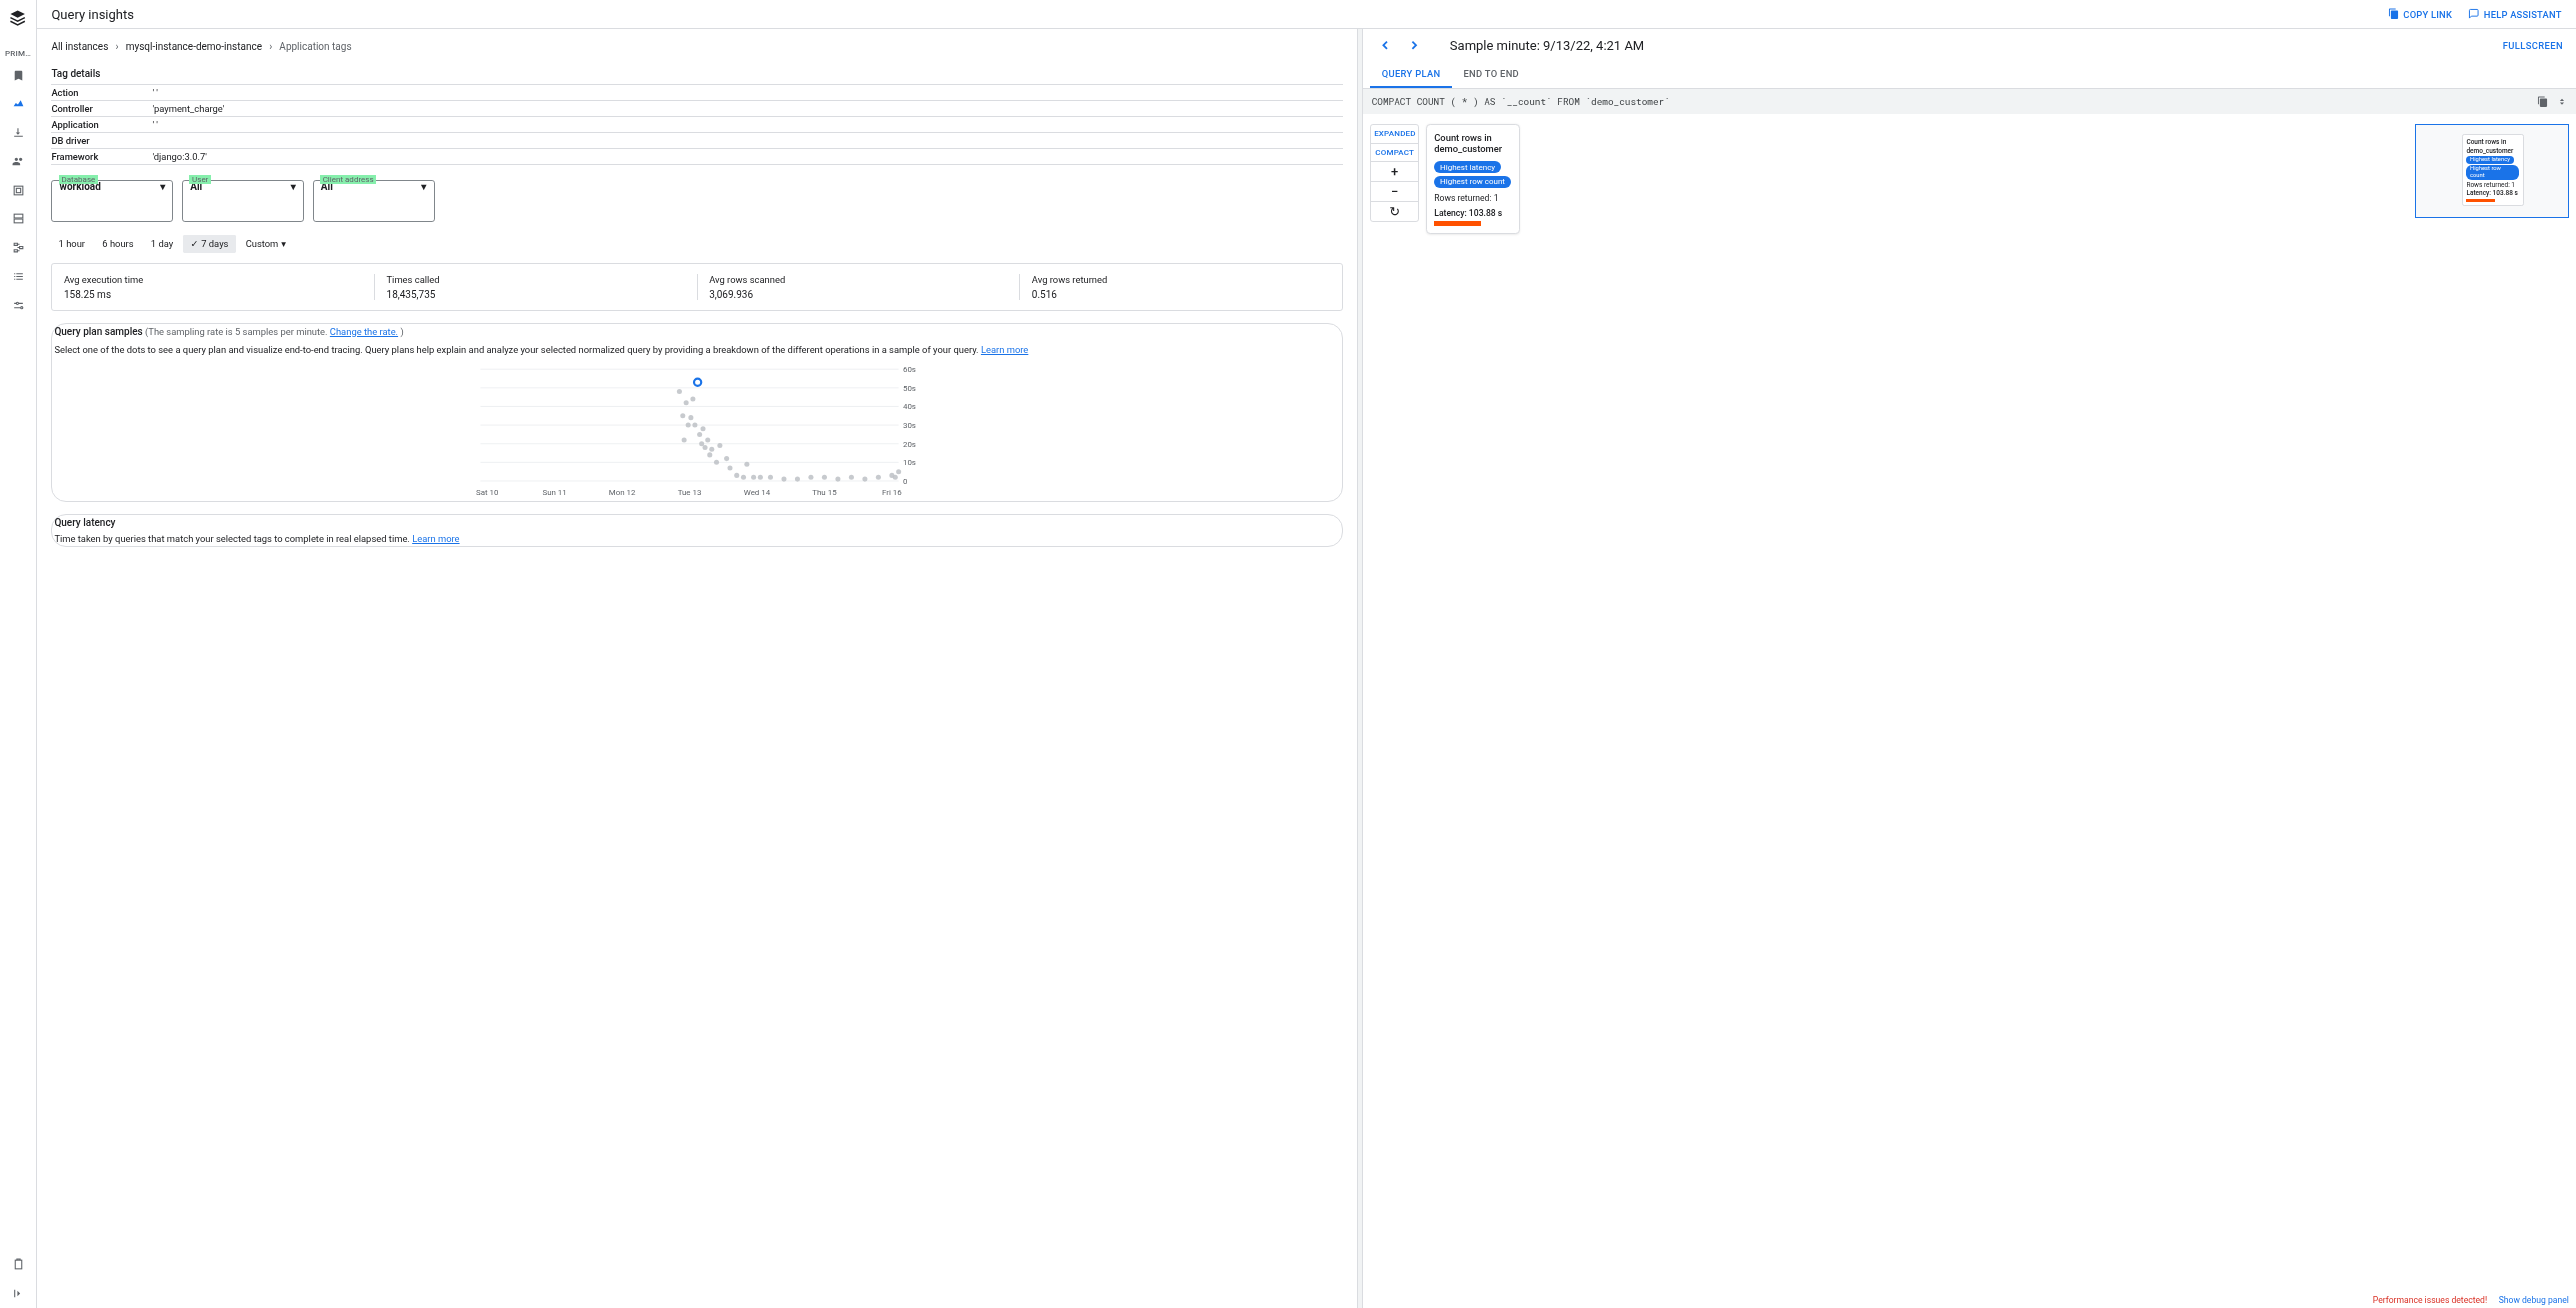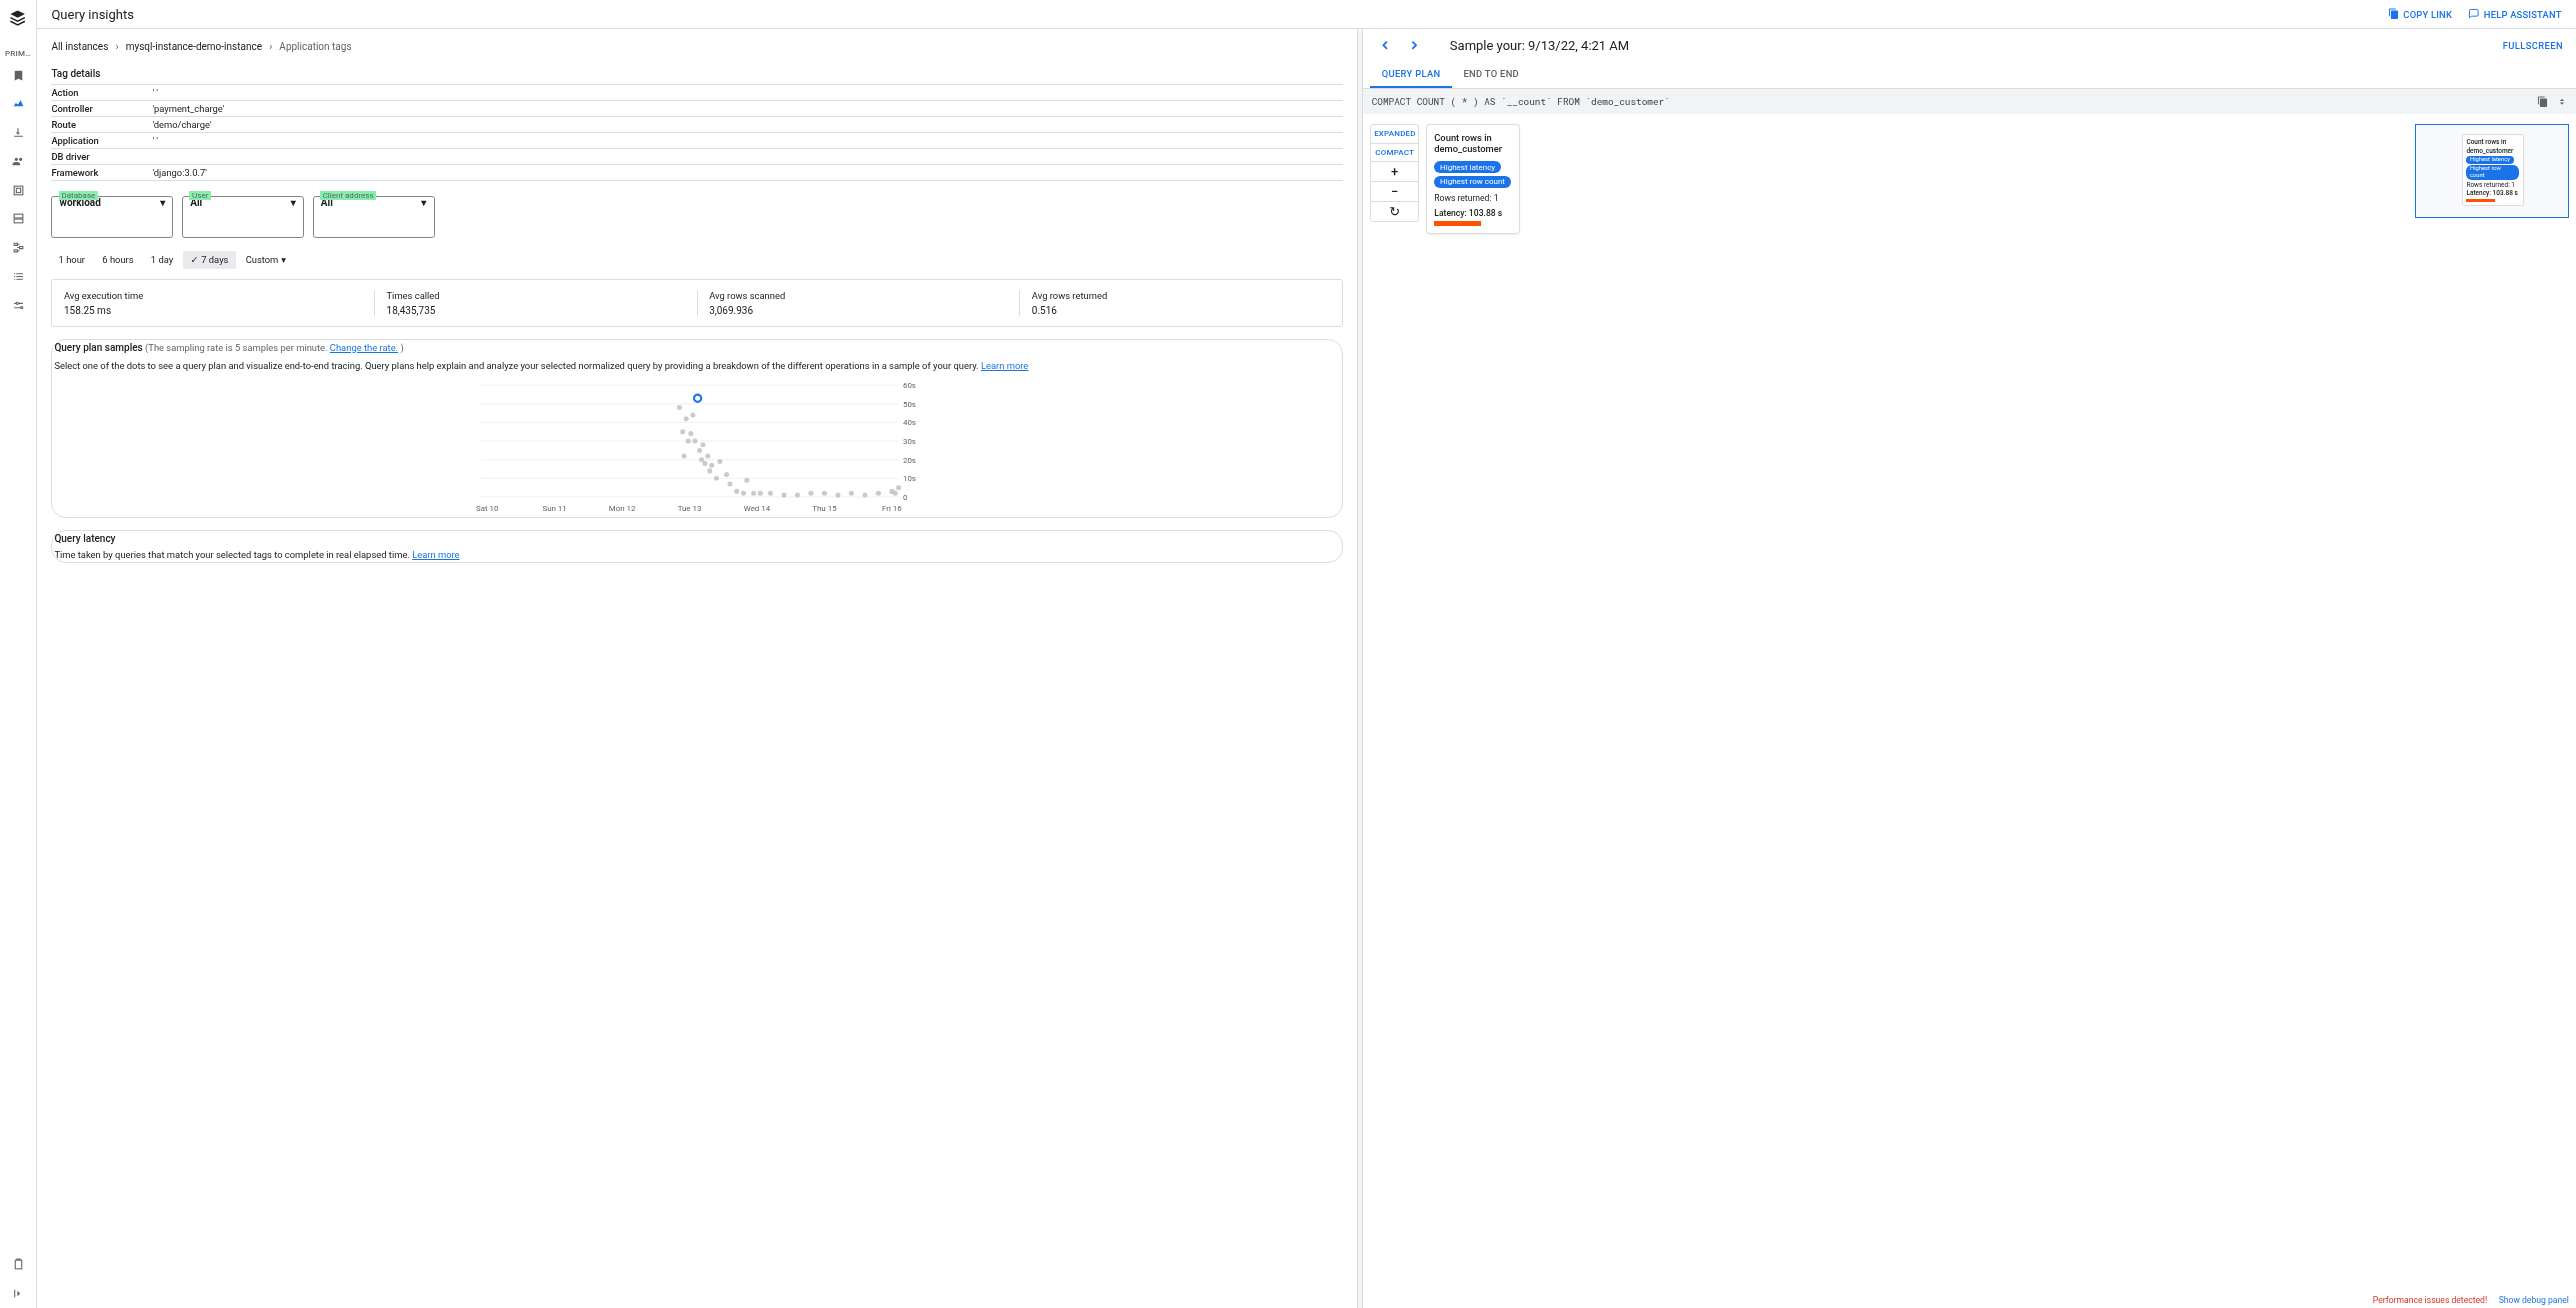--- a/index.html
+++ b/index.html
@@ -189,24 +189,20 @@
         <div class="tag-table">
           <div class="tag-row">
               <span class="k">Action</span>
               <span class="v">' '</span>
             </div>
           <div class="tag-row">
               <span class="k">Controller</span>
               <span class="v">'payment_charge'</span>
             </div>
           <div class="tag-row">
-              <span class="k">Route</span>
-              <span class="v">'demo/charge'</span>
-            </div>
-          <div class="tag-row">
               <span class="k">Application</span>
               <span class="v">' '</span>
             </div>
           <div class="tag-row">
               <span class="k">DB driver</span>
               <span class="v"></span>
             </div>
           <div class="tag-row">
               <span class="k">Framework</span>
               <span class="v">'django:3.0.7'</span>
@@ -356,21 +352,21 @@
           <div class="nav-arrow">
               <svg width="14.4" height="14.4" viewBox="0 0 24 24" fill="none" stroke="currentColor" stroke-width="3">
                 <path d="M15 18l-6-6 6-6"></path>
               </svg>
             </div>
           <div class="nav-arrow">
               <svg width="14.4" height="14.4" viewBox="0 0 24 24" fill="none" stroke="currentColor" stroke-width="3">
                 <path d="M9 18l6-6-6-6"></path>
               </svg>
             </div>
-          <div class="rhdr-title"><span>Sample your: </span><span>9/13/22, 4:21 AM</span></div>
+          <div class="rhdr-title"><span>Sample minute: </span><span>9/13/22, 4:21 AM</span></div>
           <div class="rhdr-actions">FULLSCREEN</div>
         </div>
         <div class="tabs">
           <div class="tab active">QUERY PLAN</div>
           <div class="tab">END TO END</div>
         </div>
         <div class="query-bar">
           <span>COMPACT COUNT ( * ) AS `__count` FROM `demo_customer`</span>
           <div class="qa">
             <span>

